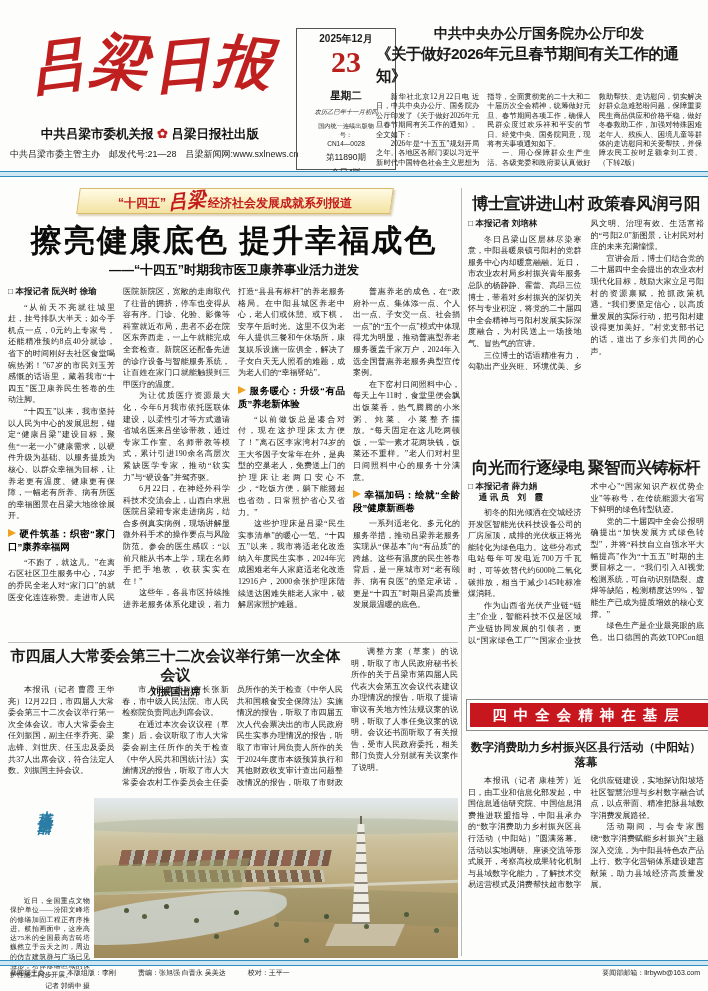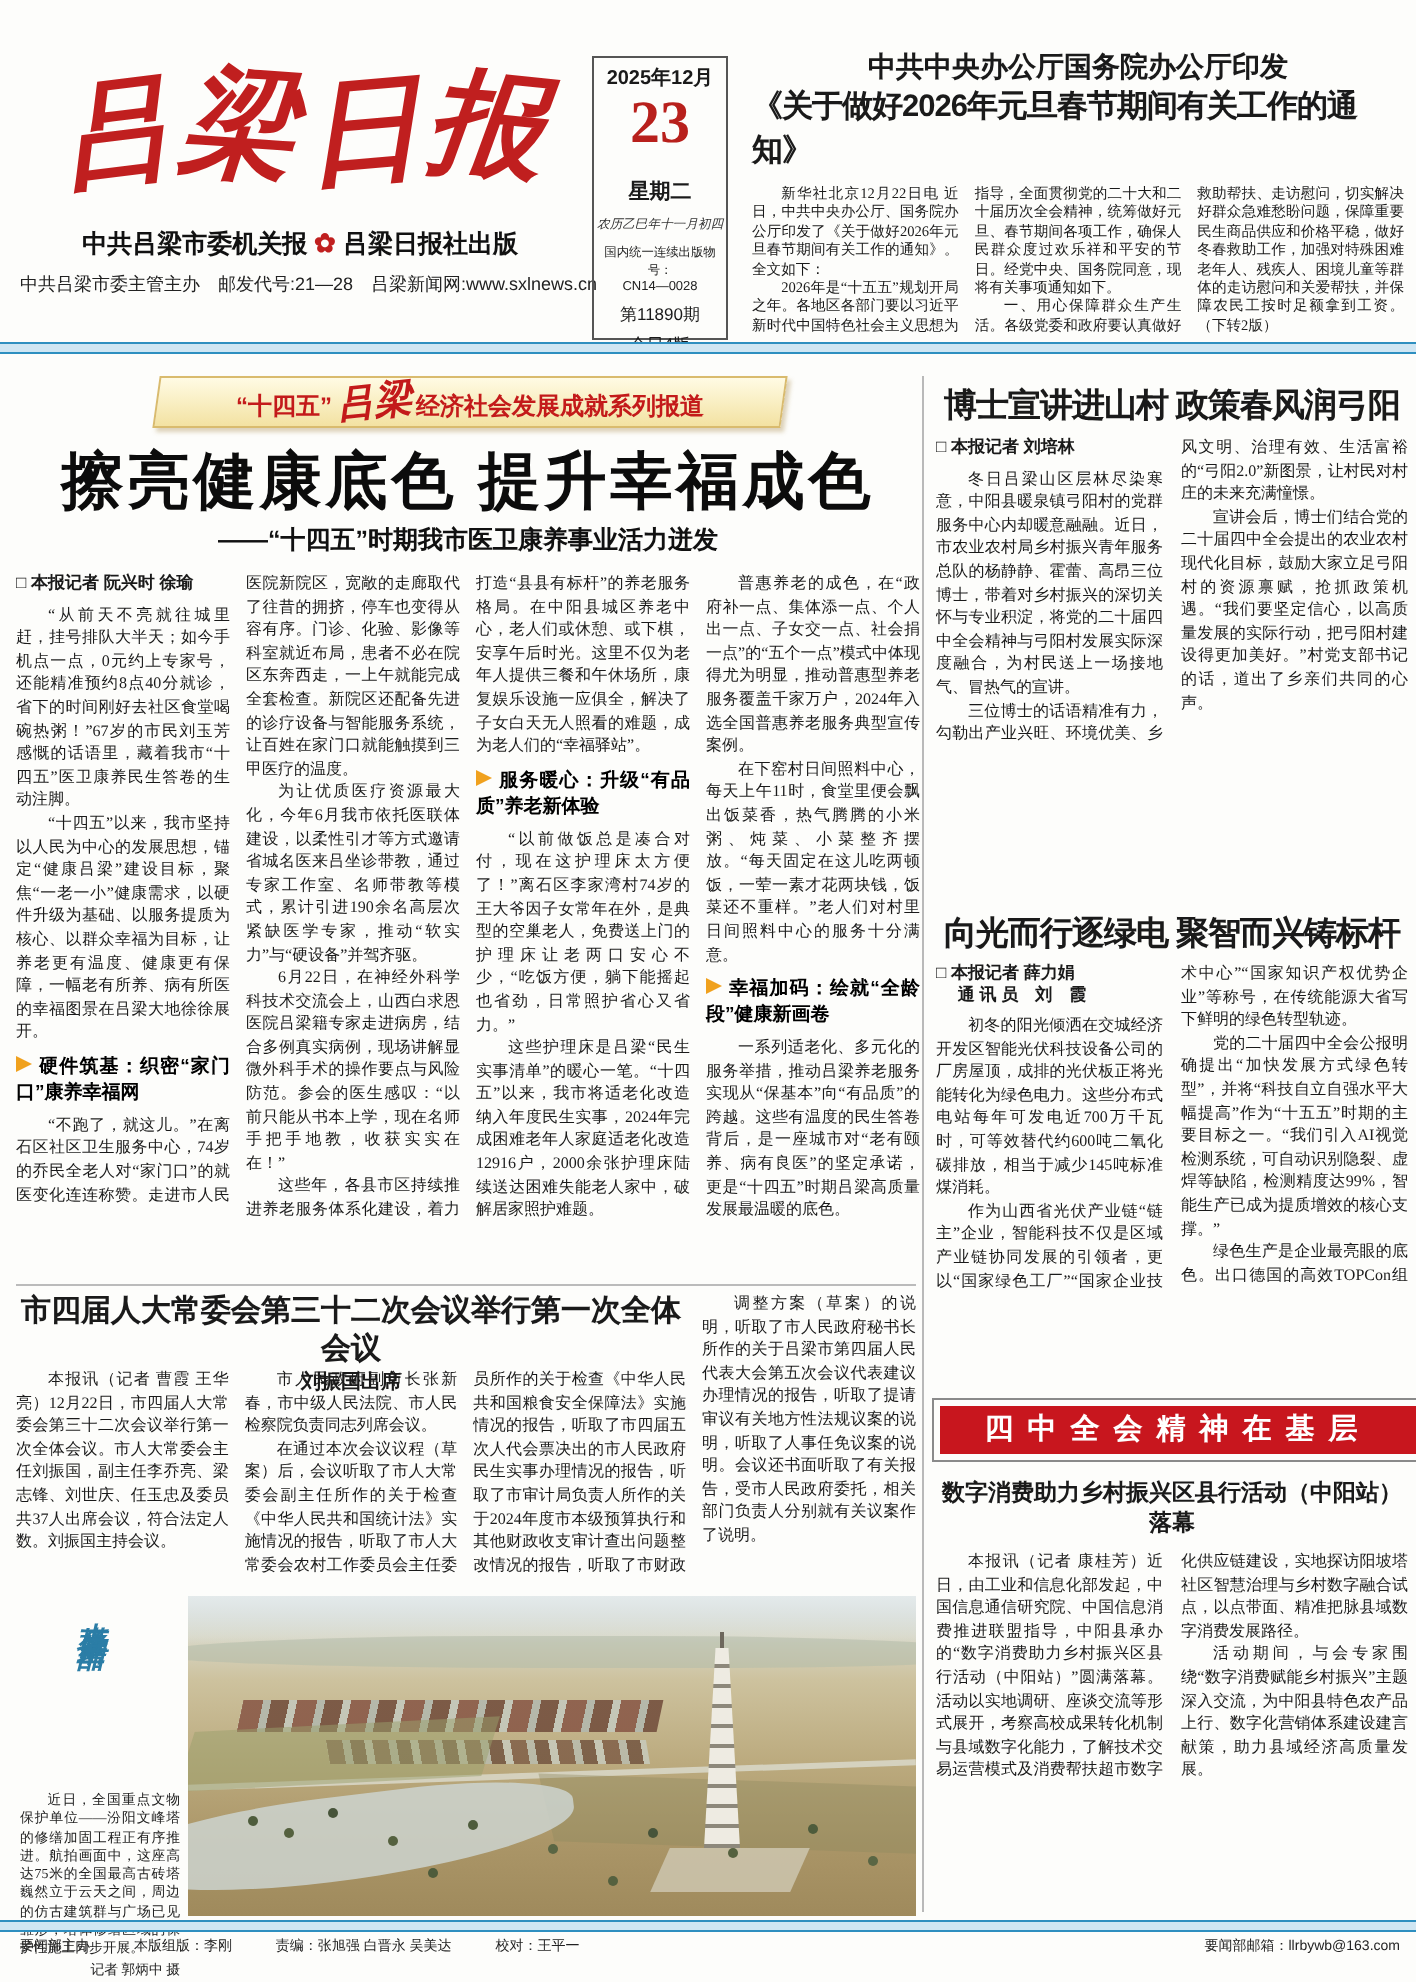--- a/index.html
+++ b/index.html
@@ -10,27 +10,27 @@
   .mast-title{height:84px;text-align:center;white-space:nowrap;}
   .mast-title span{display:inline-block;font-family:"DejaVu Serif","Liberation Serif",serif;
         font-weight:bold;font-style:italic;font-size:58px;line-height:80px;color:#c01f1f;}
   .mast-title span:nth-child(1){transform:rotate(-7deg) translateY(4px);}
   .mast-title span:nth-child(2){transform:rotate(4deg);}
   .mast-title span:nth-child(3){transform:rotate(-5deg) translateY(3px);}
   .mast-title span:nth-child(4){transform:rotate(6deg);}
   .mast-latin{text-align:center;font-family:"Liberation Serif",serif;font-weight:bold;
         font-size:13px;letter-spacing:7px;color:#222;margin-top:-2px;}
   .mast-org{text-align:center;font-family:"Liberation Sans",sans-serif;font-weight:bold;
-        font-size:12.5px;margin-top:8px;color:#111;}
+        font-size:12.5px;margin-top:20px;color:#111;}
   .mast-org .rosette{color:#c01f1f;font-size:13px;}
   .mast-admin{text-align:center;font-family:"Liberation Sans",sans-serif;
         font-size:9px;margin-top:5px;color:#222;white-space:nowrap;}
   
   .datebox{position:absolute;left:296px;top:28px;width:66px;height:134px;border:1px solid #555;
-        padding:3px 0;text-align:center;font-family:"Liberation Sans",sans-serif;}
+        padding:3px 16px;text-align:center;font-family:"Liberation Sans",sans-serif;}
   .db-ym{font-size:10px;font-weight:bold;}
   .db-day{font-size:30px;font-weight:bold;color:#b8201c;line-height:32px;font-family:"Liberation Serif",serif;}
   .db-week{font-size:10.5px;font-weight:bold;margin-top:11px;}
   .db-lunar{font-size:6.3px;color:#333;margin-top:5px;font-style:italic;}
   .db-issn1{font-size:6.2px;margin-top:5px;color:#222;}
   .db-issn2{font-size:6.5px;color:#222;}
   .db-issue{font-size:8.5px;margin-top:5px;}
   .db-pages{font-size:8.5px;margin-top:3px;}
   
   .notice{position:absolute;left:376px;top:24px;width:326px;height:146px;}

